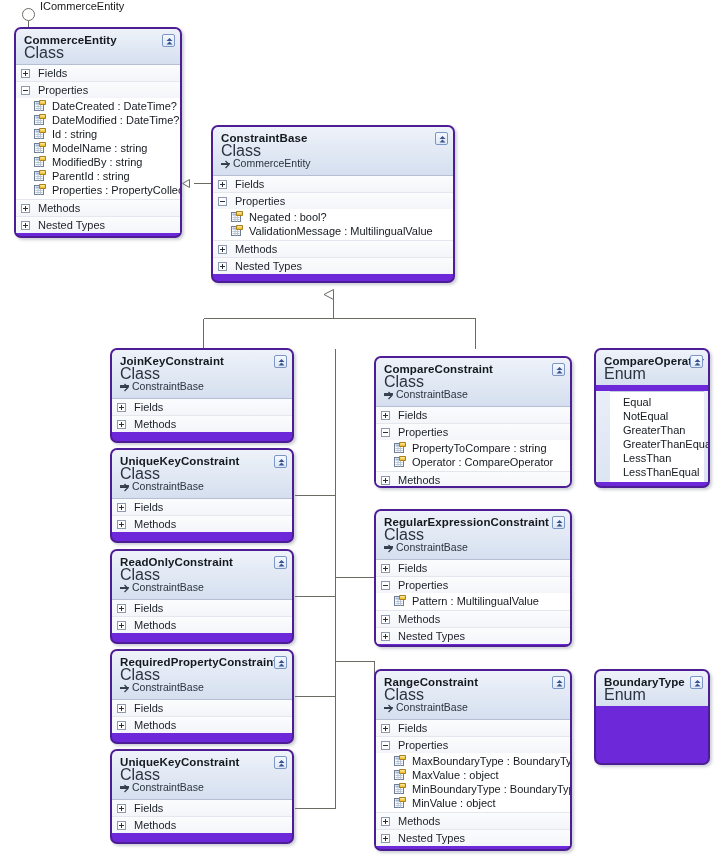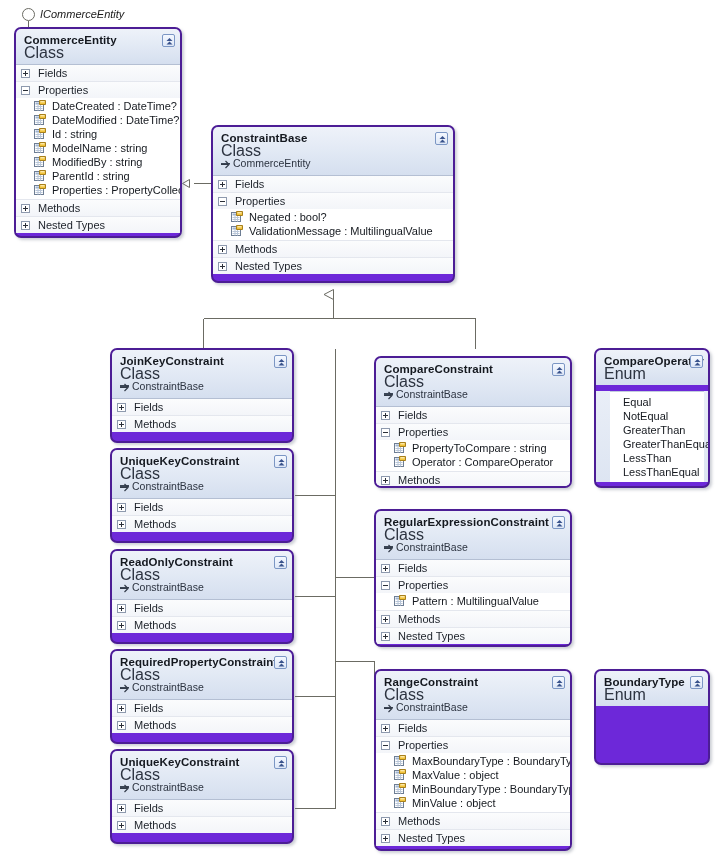--- a/index.html
+++ b/index.html
@@ -135,21 +135,21 @@
   <g stroke="#6b6b63" fill="none">
     <circle cx="28.5" cy="14.5" r="6" fill="#ffffff"></circle>
     <path d="M28.5 20.5 L28.5 27.5" shape-rendering="crispEdges"></path>
   </g>
 
   <g>
     <path d="M182.5 183.5 L189.5 179.5 L189.5 187.5 Z" fill="#ffffff" stroke="#6b6b63" stroke-width="1"></path>
   </g>
 </svg>
 
-<div class="lolli" style="left:40px;top:8px;font-style:italic;">ICommerceEntity</div>
+<div class="lolli" style="left:40px;top:0;">ICommerceEntity</div>
 
 <div class="shape" id="s-commerce-entity" style="left:14px;top:27px;width:168px;height:211px;">
     <div class="hdr">
       <span class="chev">
         <svg width="11" height="11" viewBox="0 0 11 11">
           <path d="M5.5 2 L8.5 5 H2.5 Z" fill="#39538c"></path>
           <path d="M5.5 5.5 L8.5 8.5 H2.5 Z" fill="#39538c"></path>
         </svg>
       </span>
       <div class="nm">CommerceEntity</div>

